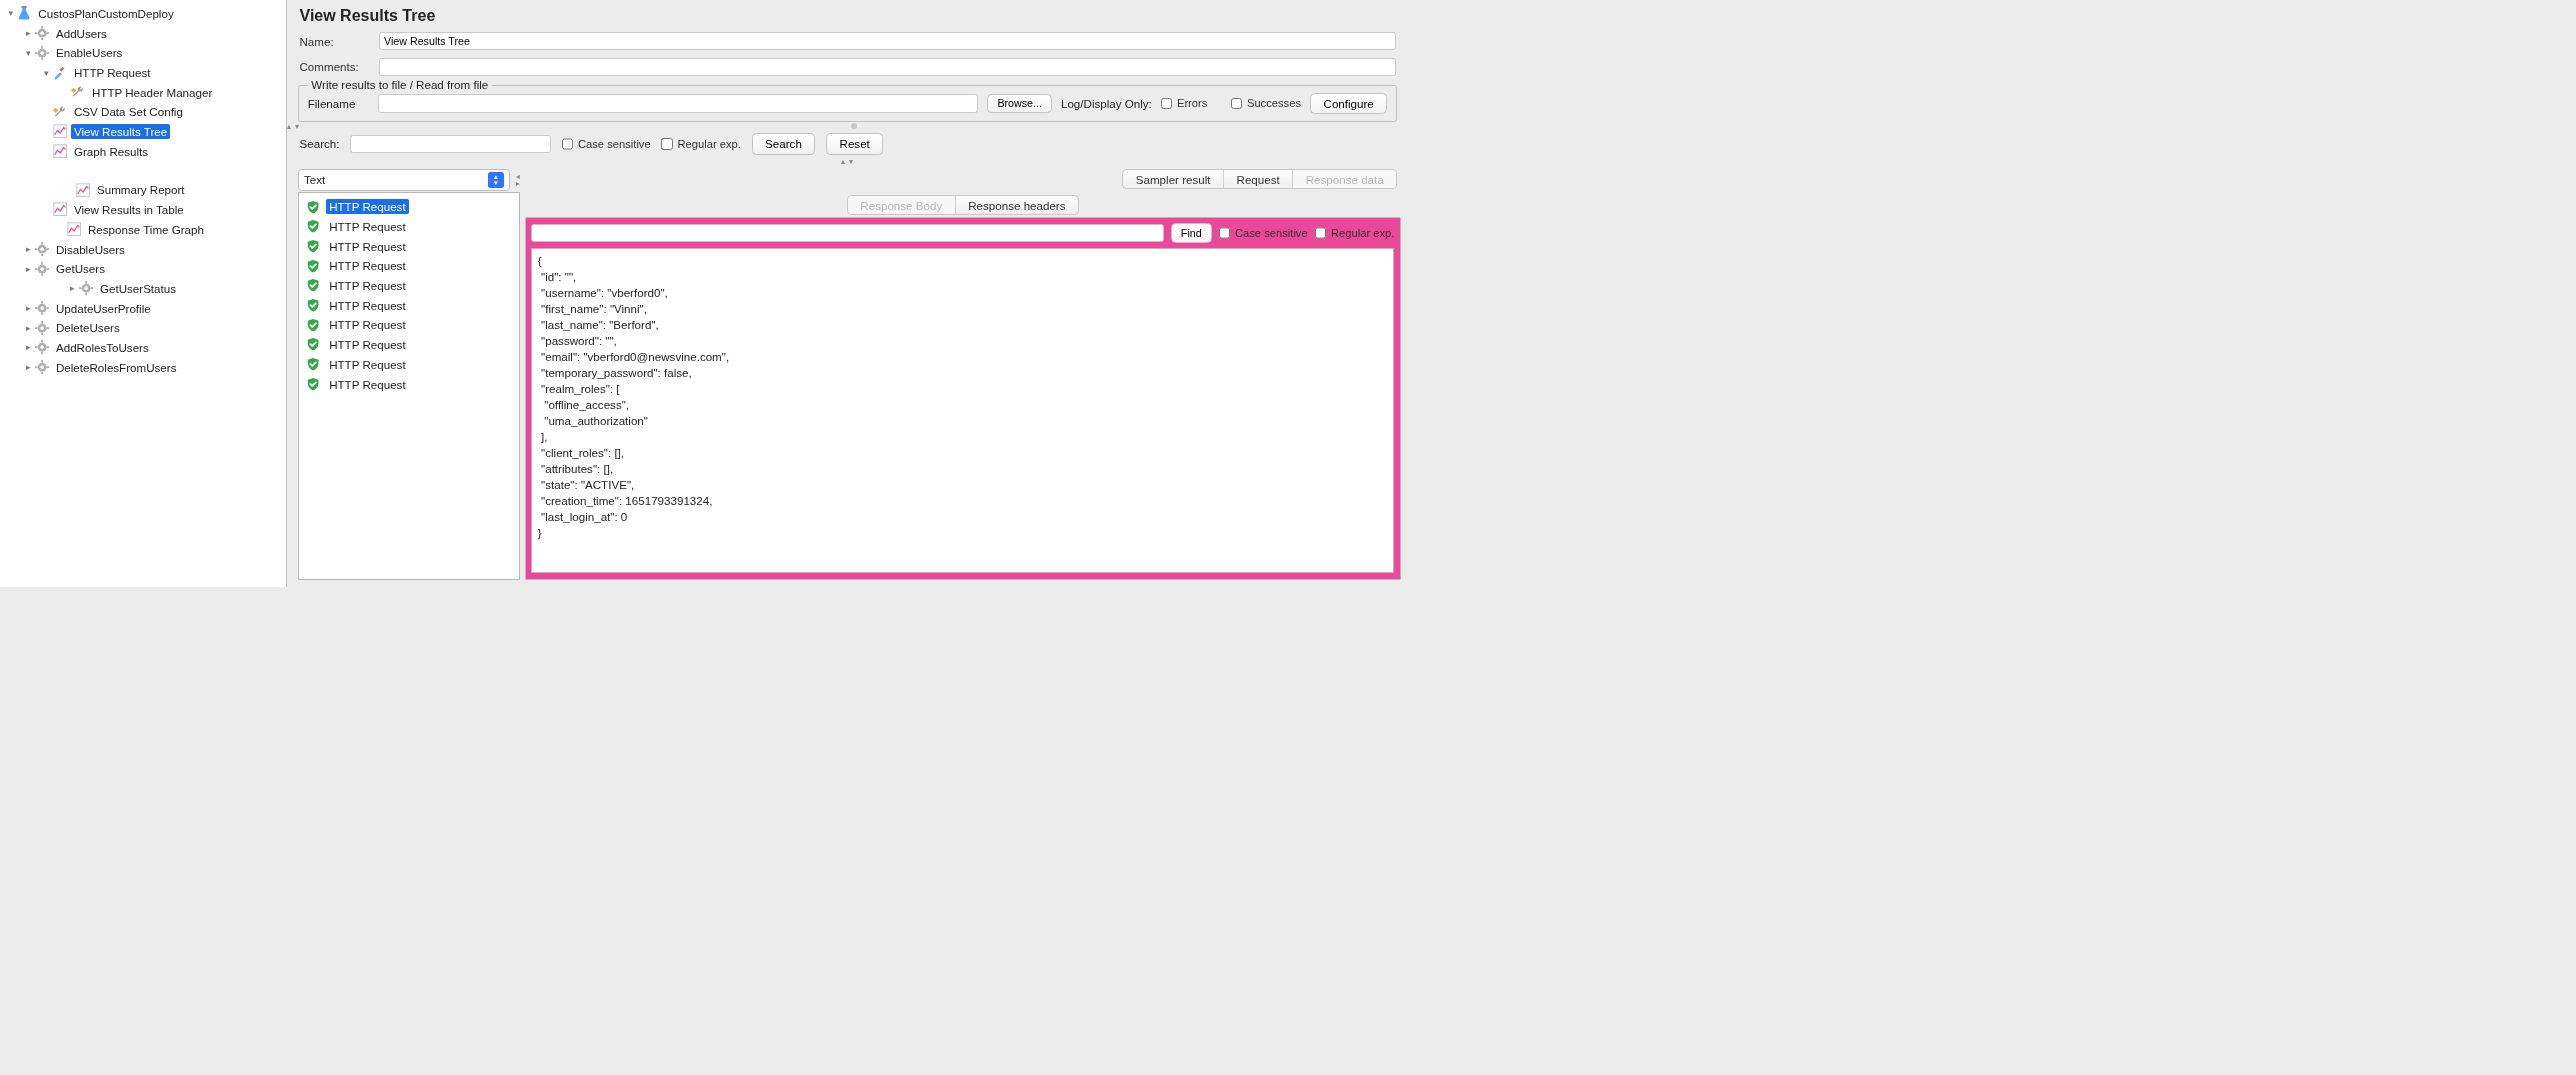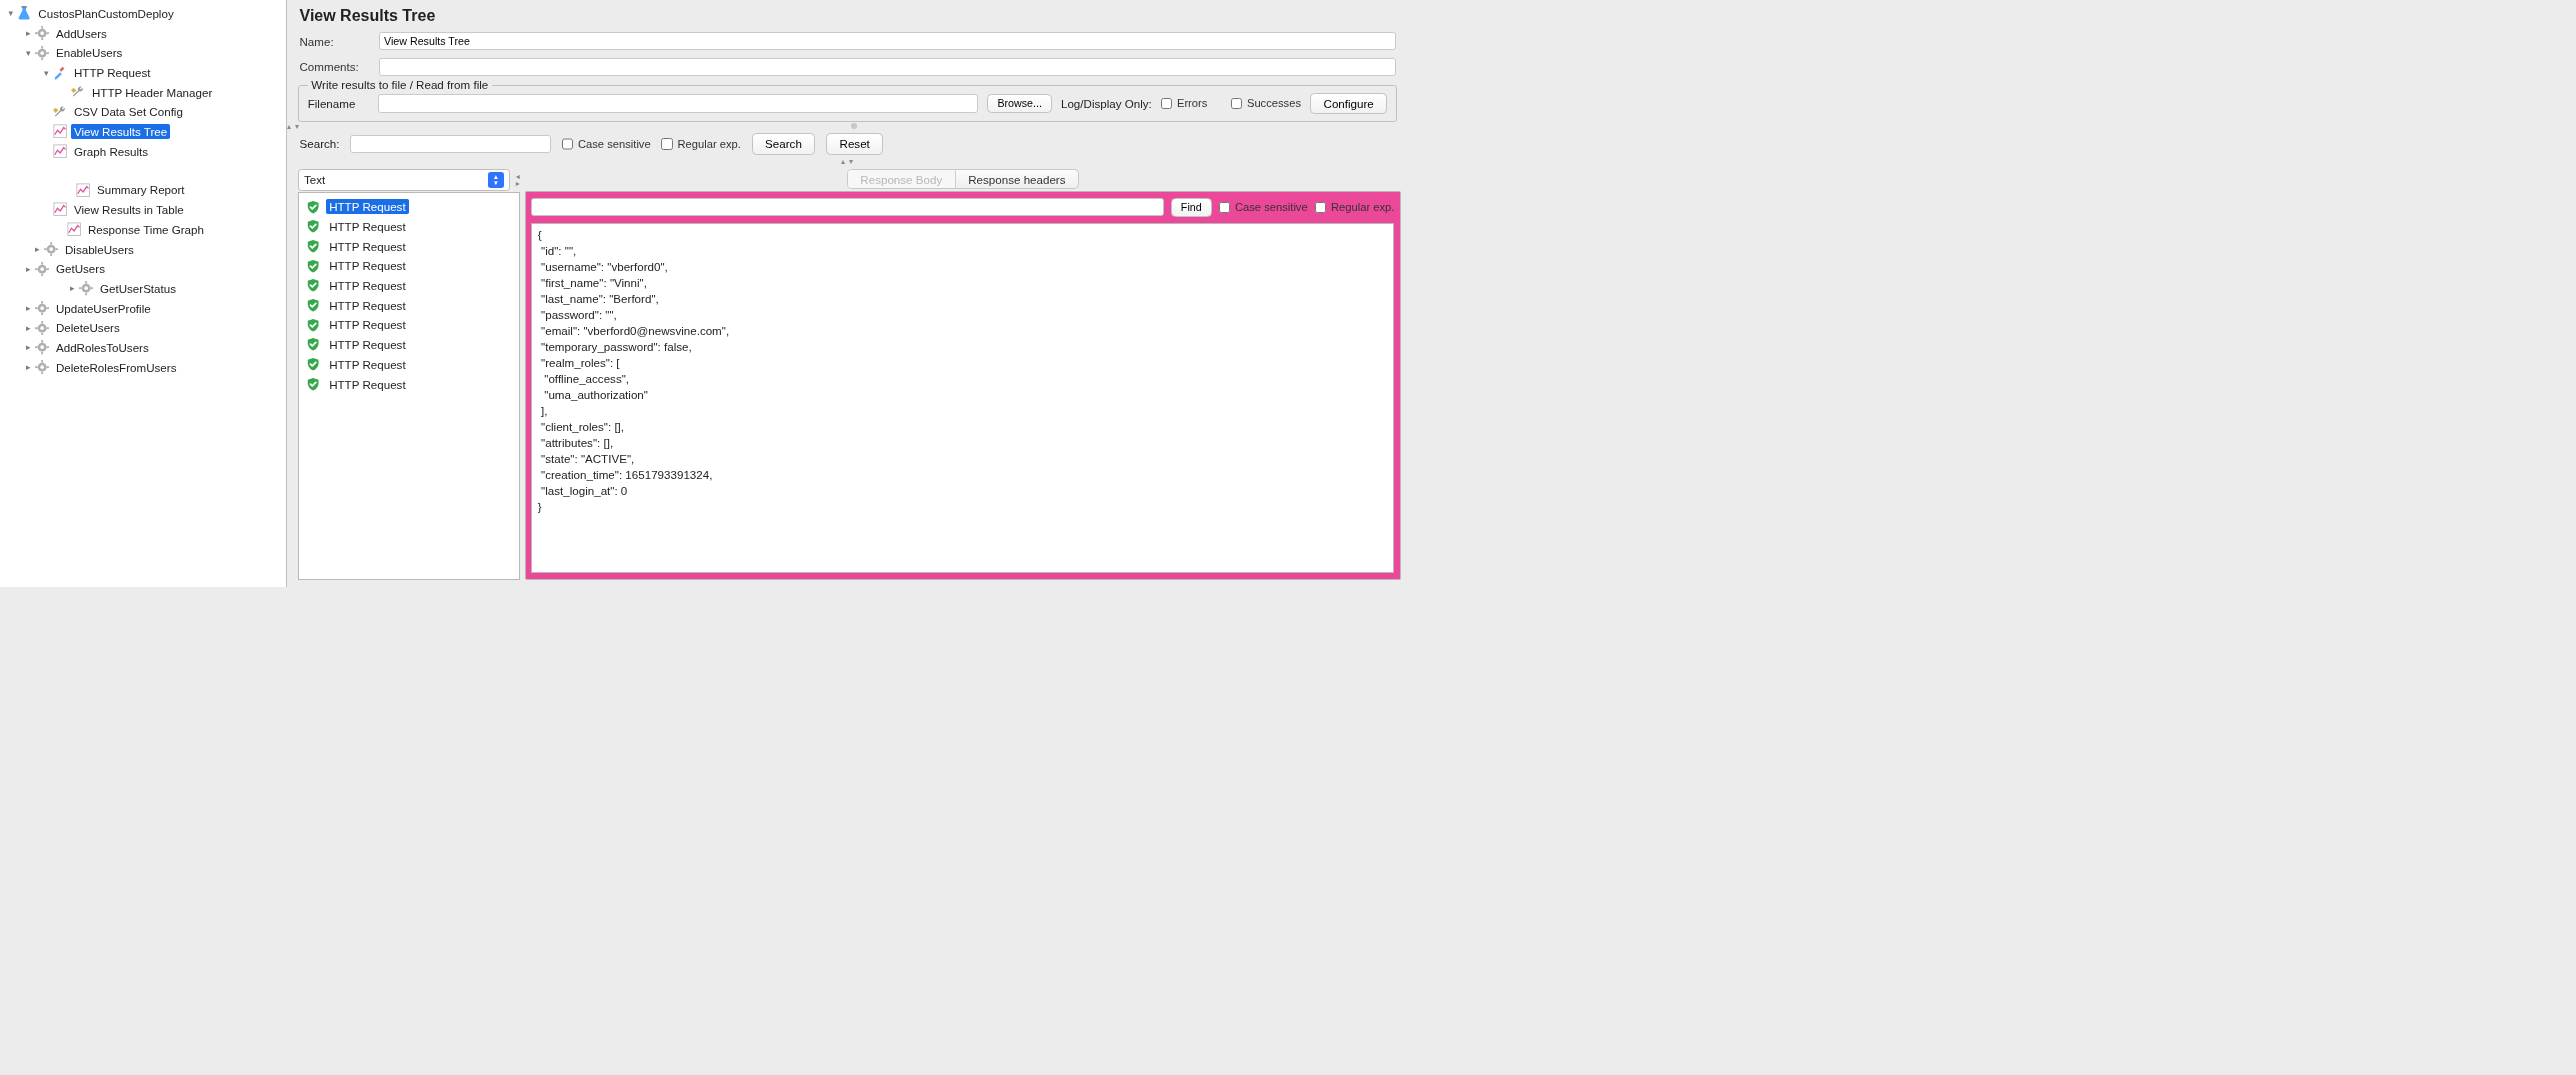--- a/index.html
+++ b/index.html
@@ -179,21 +179,21 @@
       <div class="tree-item" style="padding-left: 55px;">
         <span class="tree-caret no-caret collapsed-caret"></span>
         <span class="tree-icon">
           <svg viewBox="0 0 16 16">
             <rect x="1" y="1" width="14" height="14" fill="#fff" stroke="#bbb"></rect>
             <polyline points="2,12 5,7 8,10 12,4 14,6" fill="none" stroke="#e0559b" stroke-width="1.5"></polyline>
           </svg>
         </span>
         <span class="tree-label">Response Time Graph</span>
       </div>
-      <div class="tree-item" style="padding-left: 32px;">
+      <div class="tree-item" style="padding-left: 23px;">
         <span class="tree-caret collapsed-caret"></span>
         <span class="tree-icon">
           <svg viewBox="0 0 16 16">
             <circle cx="8" cy="8" r="5" fill="#b0b0b0"></circle>
             <circle cx="8" cy="8" r="2" fill="#fff"></circle>
             <g fill="#b0b0b0">
               <rect x="7" y="0" width="2" height="3"></rect>
               <rect x="7" y="13" width="2" height="3"></rect>
               <rect x="0" y="7" width="3" height="2"></rect>
               <rect x="13" y="7" width="3" height="2"></rect>
@@ -440,20 +440,27 @@
               <span class="tick"><svg viewBox="0 0 16 16">
                   <path fill="#35a84c" d="M8 1l6 2v4c0 4-3 7-6 8-3-1-6-4-6-8V3l6-2z"></path>
                   <path d="M5 8l2 2 4-4" stroke="#fff" stroke-width="2" fill="none" stroke-linecap="round" stroke-linejoin="round"></path>
                 </svg></span>
               <span class="lbl">HTTP Request</span>
             </div>
           </div>
       </div>
 
       <div class="col-right">
+        <div class="tabs-row">
+          <div class="tab-group">
+            <div class="tab">Sampler result</div>
+            <div class="tab">Request</div>
+            <div class="tab active">Response data</div>
+          </div>
+        </div>
         <div class="tabs-row center">
           <div class="tab-group">
             <div class="tab active">Response Body</div>
             <div class="tab">Response headers</div>
           </div>
         </div>
         <div class="inner-panel">
           <div class="find-row">
             <input type="text" value="" style="">
             <button class="btn small">Find</button>

